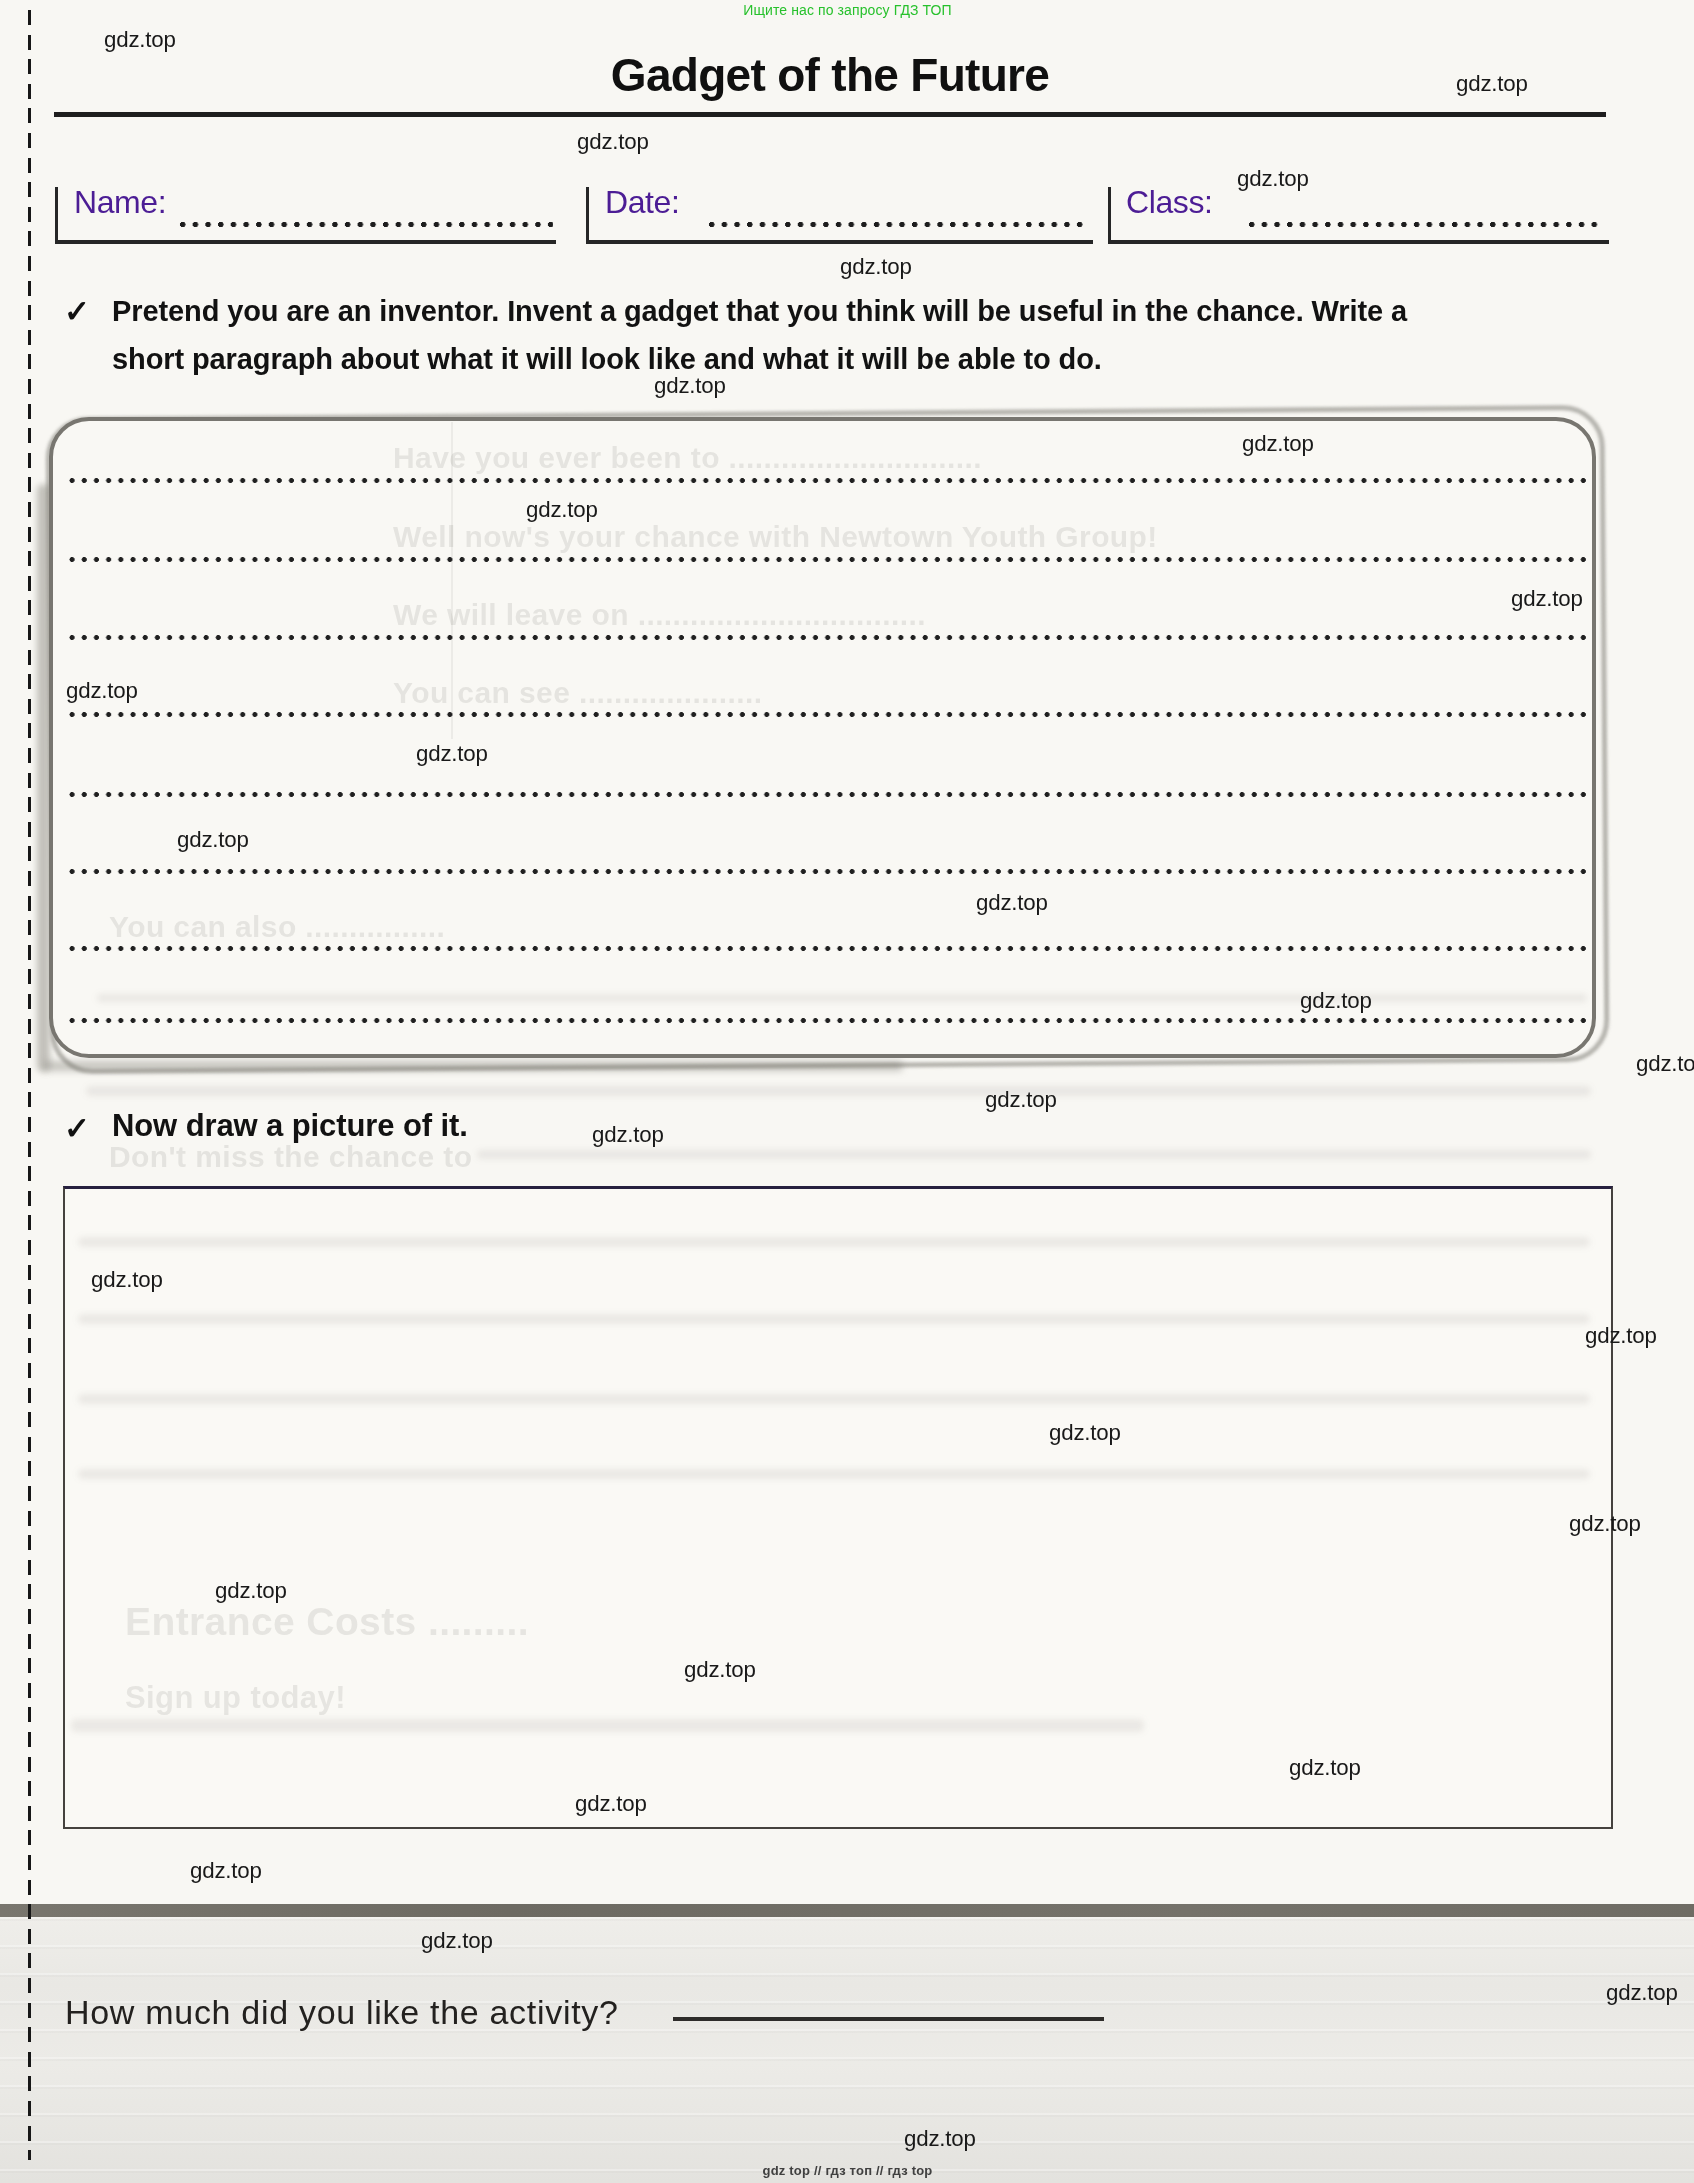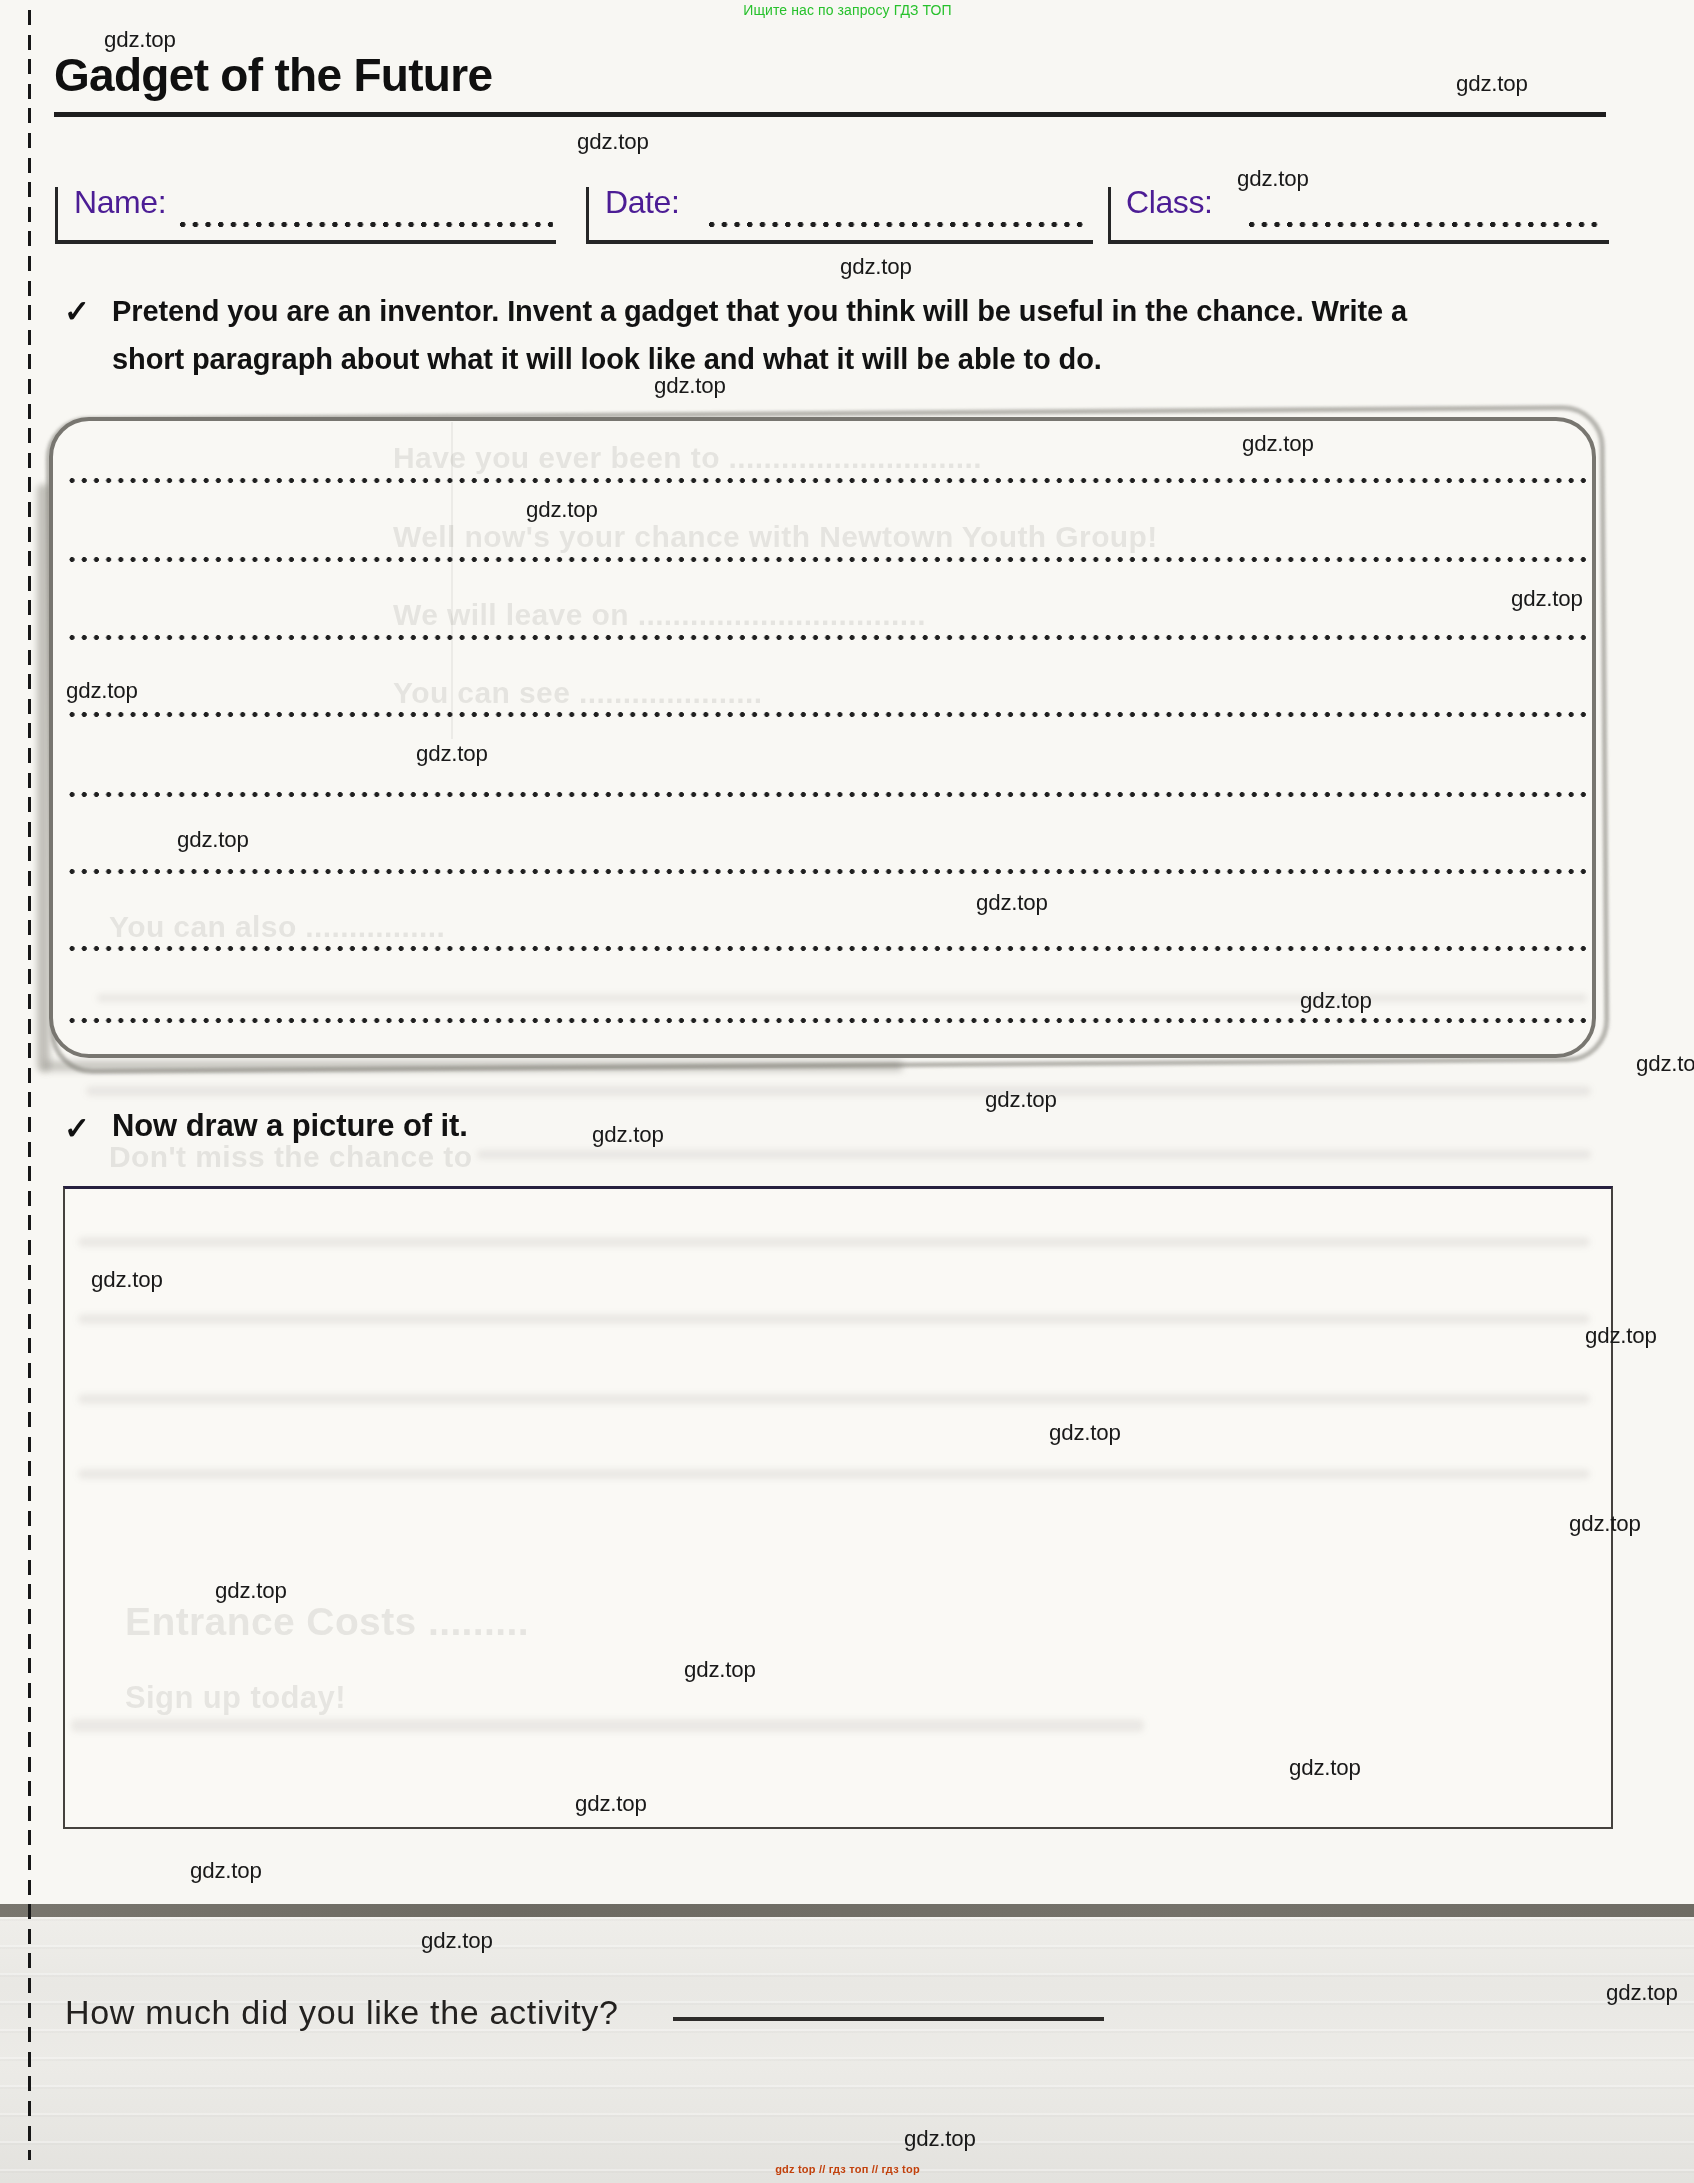--- a/index.html
+++ b/index.html
@@ -6,21 +6,21 @@
   #page{position:relative;width:1695px;height:2183px;background:#f8f7f3;overflow:hidden;
         font-family:"Liberation Sans",sans-serif;color:#141414;}
   .abs{position:absolute;}
   
   .banner{left:0;top:2.2px;width:1695px;text-align:center;font-size:14px;font-weight:500;
           letter-spacing:0.1px;color:#27c12c;}
   
   .cutline{left:27.6px;top:10.4px;width:3.7px;height:2150px;z-index:40;
            background:repeating-linear-gradient(180deg,#171717 0 15px,rgba(0,0,0,0) 15px 24.6px);}
   
-  .title{left:54px;top:48px;width:1552px;font-size:46px;font-weight:700;
+  .title{left:54px;top:48px;width:1552px;text-align:center;font-size:46px;font-weight:700;
          letter-spacing:-0.7px;color:#101010;}
   .title-rule{left:54px;top:112px;width:1552px;height:4.5px;background:#1e1e1e;}
   
   .fv{width:3px;height:57px;background:#262626;top:187px;}
   .fb{height:3.7px;background:#262626;top:240px;}
   .flabel{top:184px;font-size:32px;font-weight:400;color:#4c1d95;letter-spacing:-0.4px;}
   .fdots{top:220px;height:9px;background-image:radial-gradient(circle at 3.7px 4.5px,#1d1d1d 2.5px,rgba(0,0,0,0) 3px);
          background-size:12.7px 9px;background-repeat:repeat-x;}
   
   .check{font-size:31px;font-weight:700;color:#111;}
@@ -47,22 +47,22 @@
         border:2.2px solid #45423e;border-top:3.7px solid #27203f;}
   
   .band{left:0;top:1904px;width:1695px;height:13.4px;z-index:2;
         background:linear-gradient(90deg,#79766e,#6d6a62 30%,#75726a 70%,#6f6c64);}
   .lower{left:0;top:1917px;width:1695px;height:266px;z-index:1;
          background:linear-gradient(180deg,#efeeea 0%,#e9e8e4 25%,#ecebe7 55%,#e3e2de 100%);}
   .lower:after{content:"";position:absolute;inset:0;
          background:repeating-linear-gradient(180deg,rgba(255,255,255,.30) 0 2.2px,rgba(0,0,0,.02) 2.2px 3.7px,rgba(0,0,0,0) 3.7px 28px);}
   .footerq{left:65px;top:1993px;font-size:34px;font-weight:400;letter-spacing:0.7px;color:#23211f;z-index:5;}
   .ansline{left:673px;top:2017px;width:431px;height:3.7px;background:#2e2c2a;z-index:5;}
-  .links{left:0;top:2163px;width:1695px;text-align:center;font-size:11px;font-weight:700;
-         letter-spacing:0.2px;color:#c2410c;z-index:5;}
+  .links{left:0;top:2163px;width:1695px;text-align:center;font-size:13px;font-weight:700;
+         letter-spacing:0.2px;color:#404040;z-index:5;}
   
   .wm{position:absolute;font:400 22.3px/1.1 "Liberation Sans",sans-serif;color:#191919;
       letter-spacing:-0.2px;white-space:nowrap;z-index:30;}
 </style>
 </head>
 <body>
 
 <div id="page">
 
   <div class="abs banner">Ищите нас по запросу ГДЗ ТОП</div>

